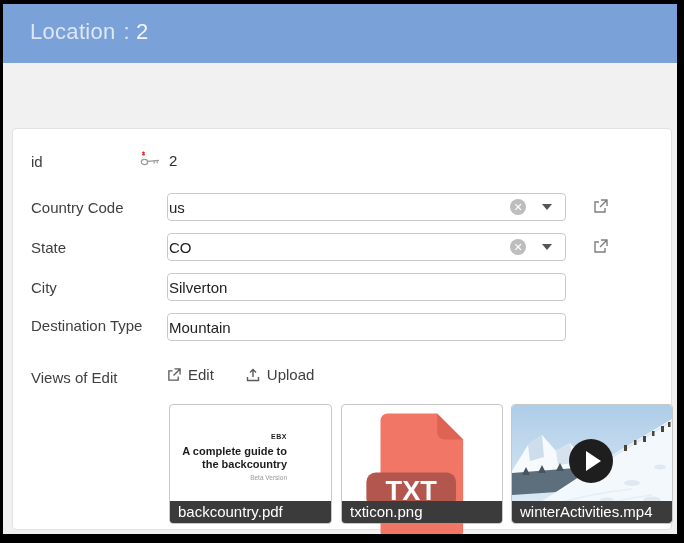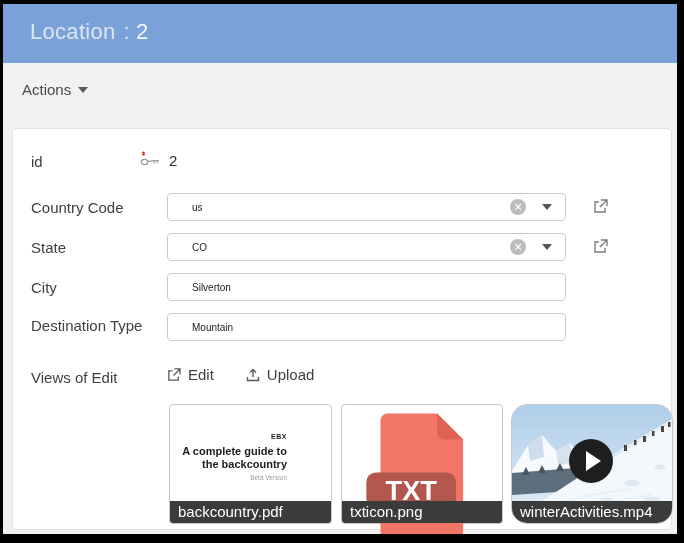--- a/index.html
+++ b/index.html
@@ -19,21 +19,21 @@
   .actions-btn { position:absolute; left:19px; top:18px; font-size:15px; color:#4b4b4b; cursor:pointer; display:flex; align-items:center; gap:7px; }
   .caret-down { width:0; height:0; border-left:5px solid transparent; border-right:5px solid transparent; border-top:6px solid #5a5a5a; display:inline-block; }
 
   
   .card { position:absolute; left:9px; top:124px; width:660px; height:402px; background:#fff; border:1px solid #e2e2e2; border-radius:4px; }
 
   .field-label { position:absolute; left:18px; font-size:15px; color:#404040; }
   .field-value { font-size:15px; color:#2b2b2b; }
 
   .input-wrap { position:absolute; left:154px; width:399px; height:28px; }
-  .text-input { width:100%; height:100%; border:1px solid #c9c9c9; border-radius:4px; padding:0 24px; font-size:10px; color:#222; font-family:"Liberation Sans", sans-serif; background:#fff; outline:none; }
+  .text-input { width:100%; height:100%; border:1px solid #c9c9c9; border-radius:4px; padding:0 1px; font-size:15px; color:#222; font-family:"Liberation Sans", sans-serif; background:#fff; outline:none; }
   .combo .text-input { padding-right:64px; }
   .clear-btn { position:absolute; right:40px; top:6px; width:16px; height:16px; border-radius:50%; background:#bdbdbd; color:#fff; font-size:11px; line-height:16px; text-align:center; cursor:pointer; }
   .combo-caret { position:absolute; right:14px; top:11px; width:0; height:0; border-left:5px solid transparent; border-right:5px solid transparent; border-top:6px solid #555; cursor:pointer; }
   .open-link { position:absolute; left:580px; width:16px; height:16px; cursor:pointer; }
 
   .media-actions { position:absolute; left:154px; display:flex; gap:32px;justify-content:center; }
   .media-action { display:flex; align-items:center; gap:7px; font-size:15px; color:#3f3f3f; cursor:pointer; }
 
   
   .thumb { position:absolute; top:275px; height:120px; border:1px solid #c7c7c7; border-radius:4px; background:#fff; }
@@ -54,26 +54,20 @@
 
 <div class="frame">
   <div class="screen">
 
     <div class="header">
       <div class="header-title">
         <span>Location</span><span class="sep">:</span><span class="rec">2</span>
       </div>
     </div>
 
-    <div class="actions-bar">
-      <div class="actions-btn">
-        <span>Actions</span>
-        <span class="caret-down"></span>
-      </div>
-    </div>
 
     <div class="card">
 
       <div class="field-label" style="top:24px;">id</div>
       <span style="position:absolute; left:126px; top:22px;">
         <svg width="22" height="18" viewBox="0 0 22 18">
           <path d="M3.2 1.2 L5.8 4.2 M5.8 1.4 L3.2 4 M4.5 0.6 L4.5 4.6" stroke="#d8342c" stroke-width="1.1" fill="none"></path>
           <ellipse cx="5.5" cy="11" rx="3.2" ry="2.6" stroke="#9a9a9a" stroke-width="1.2" fill="none"></ellipse>
           <path d="M8.7 10.4 L20 9.4 M15 9.8 L15.3 12.6 M18 9.6 L18.3 12.2" stroke="#9a9a9a" stroke-width="1.2" fill="none"></path>
         </svg>
@@ -149,21 +143,21 @@
       <div class="thumb" style="left:328px; width:162px;padding-left:33px;">
         <svg class="txt-svg" width="118" height="130" viewBox="0 0 100 110">
           <path d="M20 2 H62 L84 24 V102 a6 6 0 0 1 -6 6 H20 a6 6 0 0 1 -6 -6 V8 a6 6 0 0 1 6 -6 Z" fill="#f17666"></path>
           <path d="M62 2 L84 24 H68 a6 6 0 0 1 -6 -6 Z" fill="#de6352"></path>
           <rect x="2" y="52" width="76" height="30" rx="8" fill="#b2564e"></rect>
           <text x="40" y="75" text-anchor="middle" font-family="Liberation Sans, sans-serif" font-size="23" font-weight="bold" fill="#ffffff">TXT</text>
         </svg>
         <div class="thumb-caption">txticon.png</div>
       </div>
 
-      <div class="thumb" style="left:498px; width:162px; overflow:hidden;border-radius:16px;">
+      <div class="thumb" style="left:498px; width:162px; overflow:hidden;">
         <svg class="video-svg" width="160" height="118" viewBox="0 0 160 118">
           <defs>
             <linearGradient id="sky" x1="0" y1="0" x2="0" y2="1">
               <stop offset="0" stop-color="#aecde8"></stop>
                 <stop offset="1" stop-color="#e3eef7"></stop>
             </linearGradient>
           </defs>
           <rect width="160" height="118" fill="url(#sky)"></rect>
           <polygon points="0,66 16,40 30,30 44,46 58,38 76,60 76,80 0,84" fill="#f7fafc"></polygon>
           <polygon points="16,40 30,30 32,52 18,56" fill="#cdddeb"></polygon>

